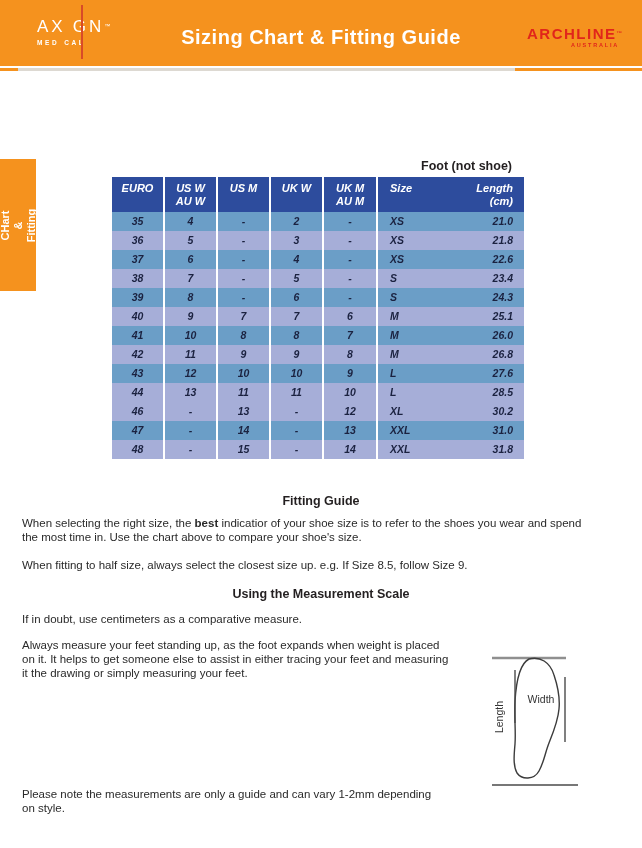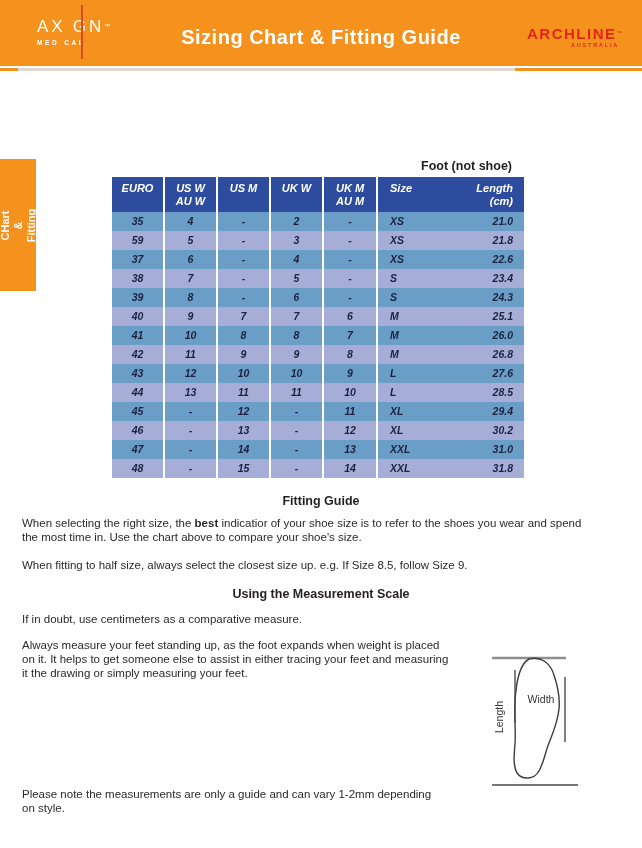--- a/index.html
+++ b/index.html
@@ -158,21 +158,21 @@
         <tr class="row-blue">
           <td>35</td>
           <td>4</td>
           <td>-</td>
           <td>2</td>
           <td>-</td>
           <td>XS</td>
           <td>21.0</td>
         </tr>
         <tr class="row-lav">
-          <td>59</td>
+          <td>36</td>
           <td>5</td>
           <td>-</td>
           <td>3</td>
           <td>-</td>
           <td>XS</td>
           <td>21.8</td>
         </tr>
         <tr class="row-blue">
           <td>37</td>
           <td>6</td>
@@ -237,29 +237,20 @@
           <td>27.6</td>
         </tr>
         <tr class="row-lav">
           <td>44</td>
           <td>13</td>
           <td>11</td>
           <td>11</td>
           <td>10</td>
           <td>L</td>
           <td>28.5</td>
-        </tr>
-        <tr class="row-blue">
-          <td>45</td>
-          <td>-</td>
-          <td>12</td>
-          <td>-</td>
-          <td>11</td>
-          <td>XL</td>
-          <td>29.4</td>
         </tr>
         <tr class="row-lav">
           <td>46</td>
           <td>-</td>
           <td>13</td>
           <td>-</td>
           <td>12</td>
           <td>XL</td>
           <td>30.2</td>
         </tr>

